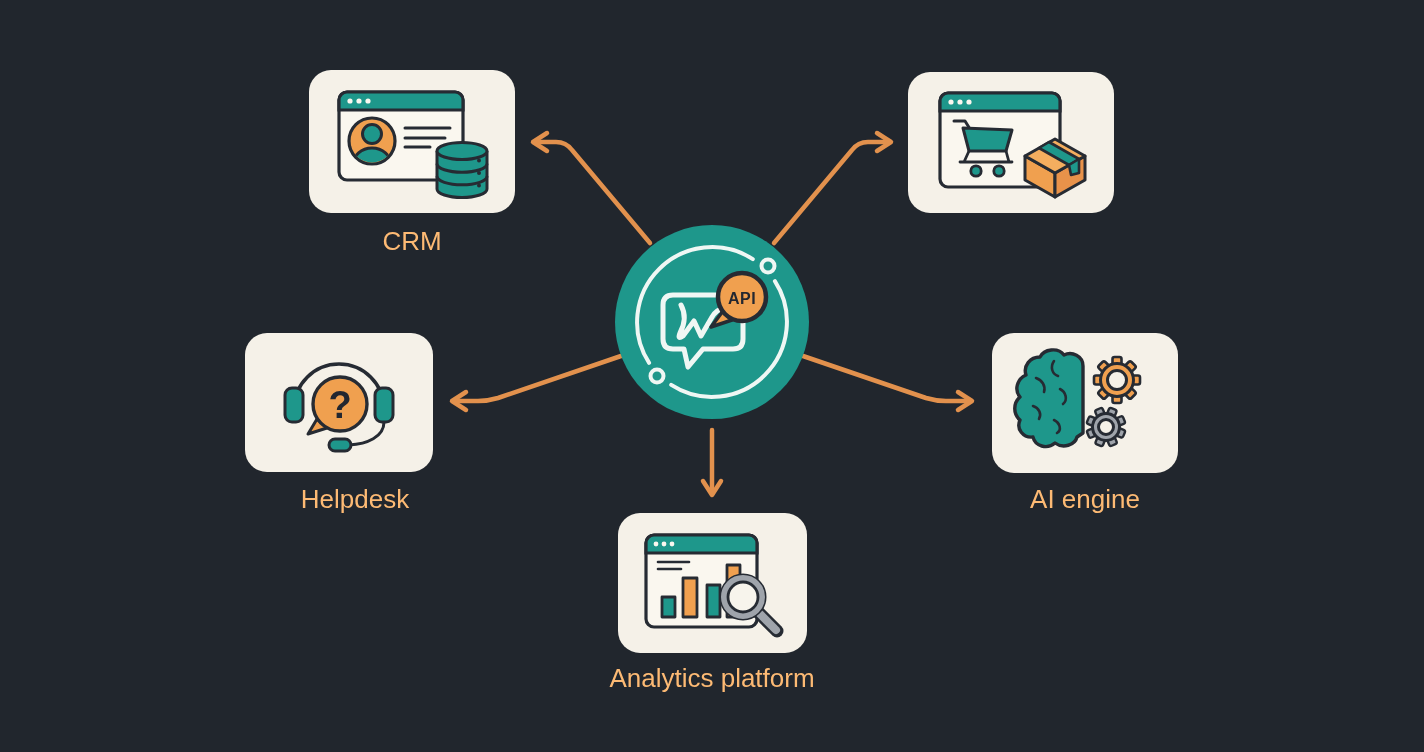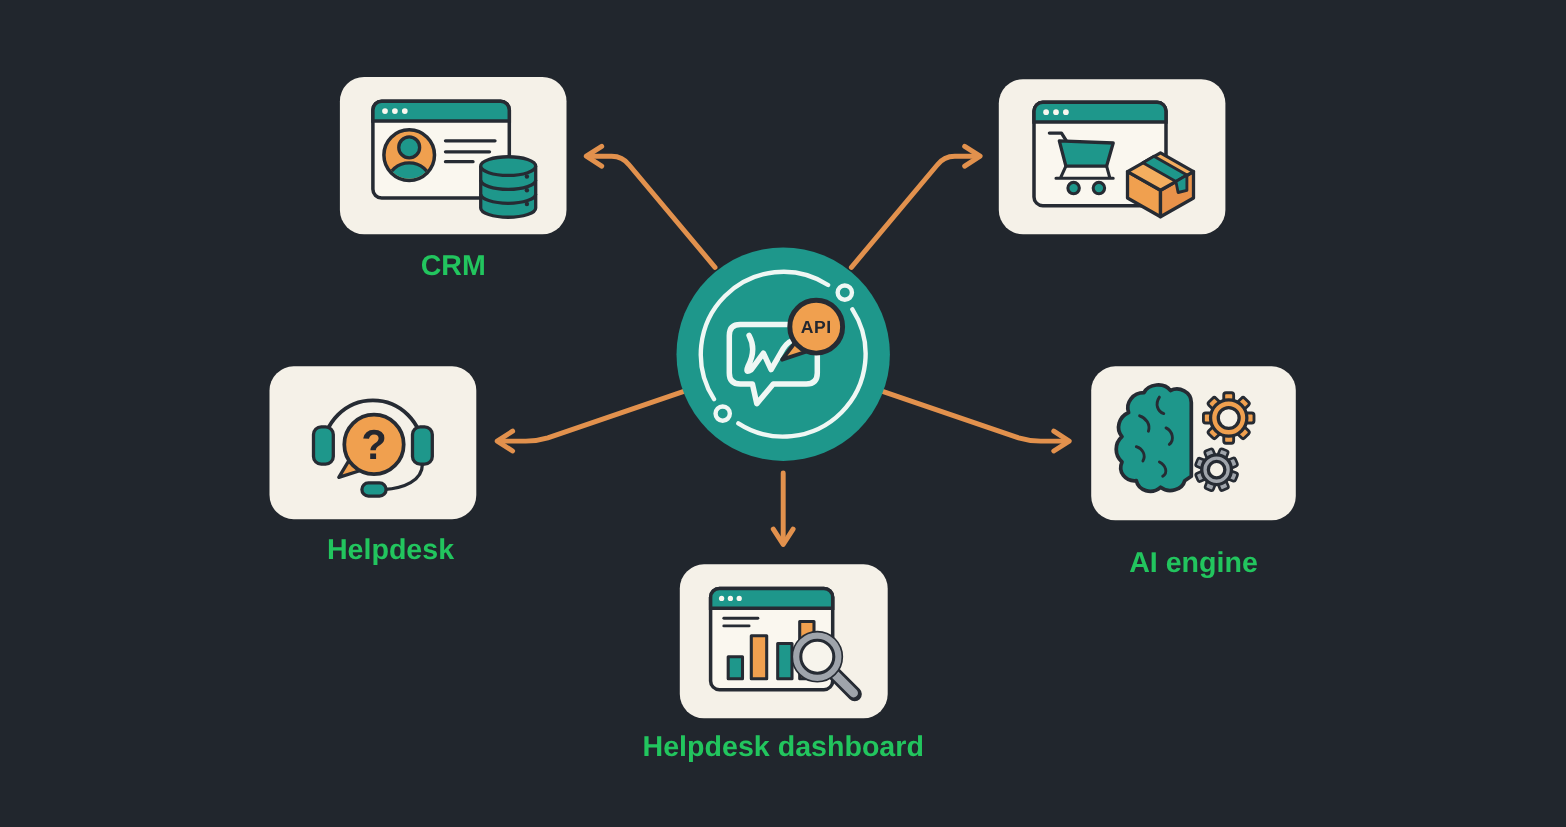--- a/index.html
+++ b/index.html
@@ -14,26 +14,25 @@
   .card{
     position:absolute;
     background:#F5F1E8;
     border-radius:22px;
     display:flex;align-items:center;justify-content:center;
   }
   .card svg{display:block;}
   .node-label{
     position:absolute;
     transform:translateX(-50%);
-    color:#22c55e;
+    color:#fdba74;
     font-size:26px;
     line-height:1.12;
     text-align:center;
     white-space:nowrap;
-    font-weight:bold;
   }
   .node-label.wrap{white-space:normal;width:180px;}
 </style>
 </head>
 <body>
 
 <div id="canvas">
 
   <svg id="wires" viewBox="0 0 1424 752">
     <defs>
@@ -177,21 +176,21 @@
           <rect x="110" y="74.5" width="8" height="8" rx="2" transform="rotate(202 114 94)"></rect>
           <rect x="110" y="74.5" width="8" height="8" rx="2" transform="rotate(247 114 94)"></rect>
           <rect x="110" y="74.5" width="8" height="8" rx="2" transform="rotate(292 114 94)"></rect>
           <rect x="110" y="74.5" width="8" height="8" rx="2" transform="rotate(337 114 94)"></rect>
         </g>
         <circle cx="114" cy="94" r="13.5" fill="#9FA4AB" stroke="#262B33" stroke-width="3"></circle>
         <circle cx="114" cy="94" r="7.5" fill="#F5F1E8" stroke="#262B33" stroke-width="3"></circle>
       </g>
     </svg>
   </div>
-  <div class="node-label" style="left:1085px;top:485px;margin-top:12px;">AI engine</div>
+  <div class="node-label" style="left:1085px;top:485px;">AI engine</div>
 
   <div class="card" style="left:618px;top:513px;width:189px;height:140px;">
     <svg width="189" height="140" viewBox="0 0 189 140">
       <rect x="28" y="22" width="111" height="92" rx="8" fill="#FAF7EF" stroke="#262B33" stroke-width="3.2"></rect>
       <path d="M28,40 V30 a8,8 0 0 1 8,-8 h95 a8,8 0 0 1 8,8 v10 z" fill="#1E978B" stroke="#262B33" stroke-width="3.2"></path>
       <circle cx="38" cy="31" r="2.4" fill="#FAF7EF"></circle>
         <circle cx="46" cy="31" r="2.4" fill="#FAF7EF"></circle>
         <circle cx="54" cy="31" r="2.4" fill="#FAF7EF"></circle>
       <g stroke="#262B33" stroke-width="2.6" stroke-linecap="round">
         <line x1="40" y1="49" x2="71" y2="49"></line>
@@ -205,15 +204,15 @@
       </g>
       <g>
         <path d="M141,100 L159,118" stroke="#262B33" stroke-width="13" stroke-linecap="round"></path>
         <path d="M141,100 L158,117" stroke="#9FA4AB" stroke-width="8" stroke-linecap="round"></path>
         <circle cx="125" cy="84" r="22" fill="#F7F4EC" stroke="#262B33" stroke-width="3"></circle>
         <circle cx="125" cy="84" r="18.5" fill="none" stroke="#9FA4AB" stroke-width="7"></circle>
         <circle cx="125" cy="84" r="15" fill="none" stroke="#262B33" stroke-width="2.8"></circle>
       </g>
     </svg>
   </div>
-  <div class="node-label" style="left:712px;top:664px;">Helpdesk dashboard</div>
+  <div class="node-label" style="left:712px;top:664px;">Analytics platform</div>
 
 </div>
 
 </body></html>

